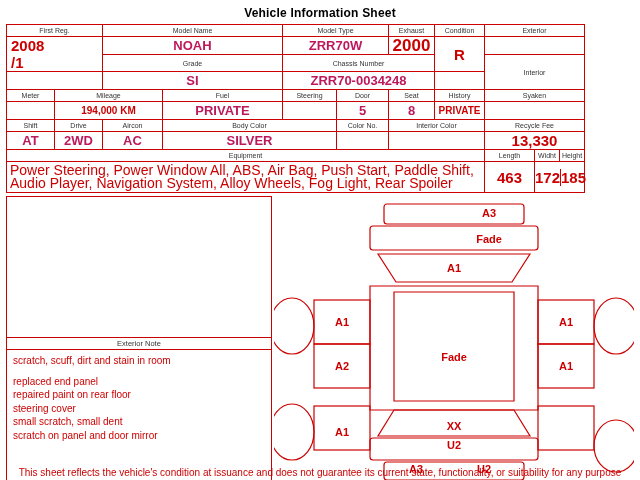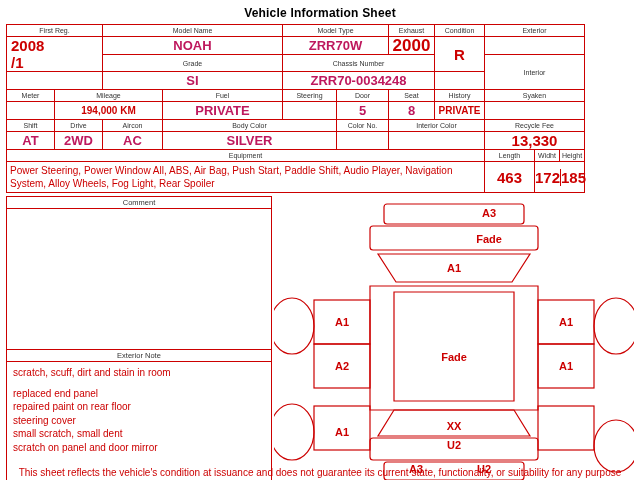--- a/index.html
+++ b/index.html
@@ -67,21 +67,21 @@
   .val-lg {
     font-size: 15px;
     color: #cc0000;
     font-weight: bold;
     line-height: 17px;
   }
   .topwrap {
     padding: 0 6px;
   }
   .equip-text {
-    font-size: 10px;
+    font-size: 14px;
     color: #cc0000;
     text-align: left;
     padding: 1px 3px;
     line-height: 13px;
   }
   .lowerwrap {
     display: flex;
     padding: 3px 6px 0 6px;
     gap: 0;
   }
@@ -371,21 +371,20 @@
                 </tbody>
               </table>
           </td>
         </tr>
       </tbody>
     </table>
   </div>
 
   <div class="lowerwrap">
     <div class="leftbox">
-      <div class="comment-head">Comment</div>
       <div class="comment-body"></div>
       <div class="note-head">Exterior Note</div>
       <div class="note-body">
         <div class="note-line">scratch, scuff, dirt and stain in room</div>
         <div class="note-gap"></div>
         <div class="note-line">replaced end panel</div>
         <div class="note-line">repaired paint on rear floor</div>
         <div class="note-line">steering cover</div>
         <div class="note-line">small scratch, small dent</div>
         <div class="note-line">scratch on panel and door mirror</div>

